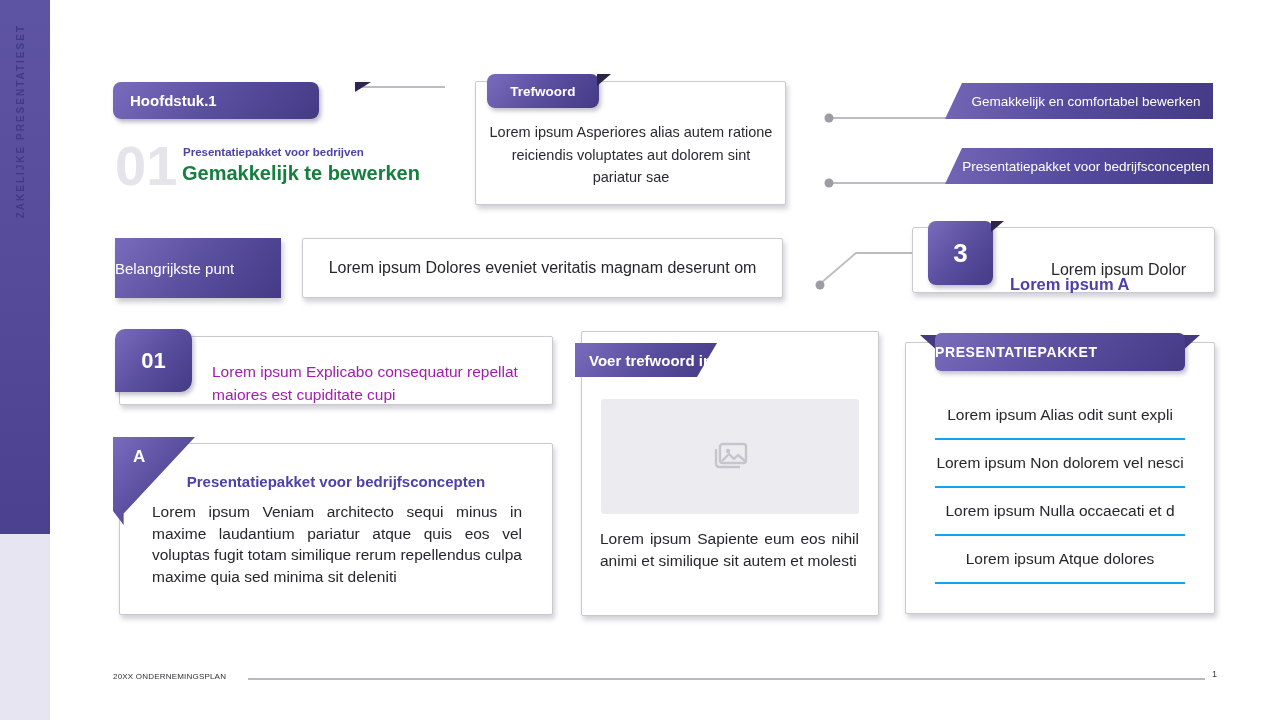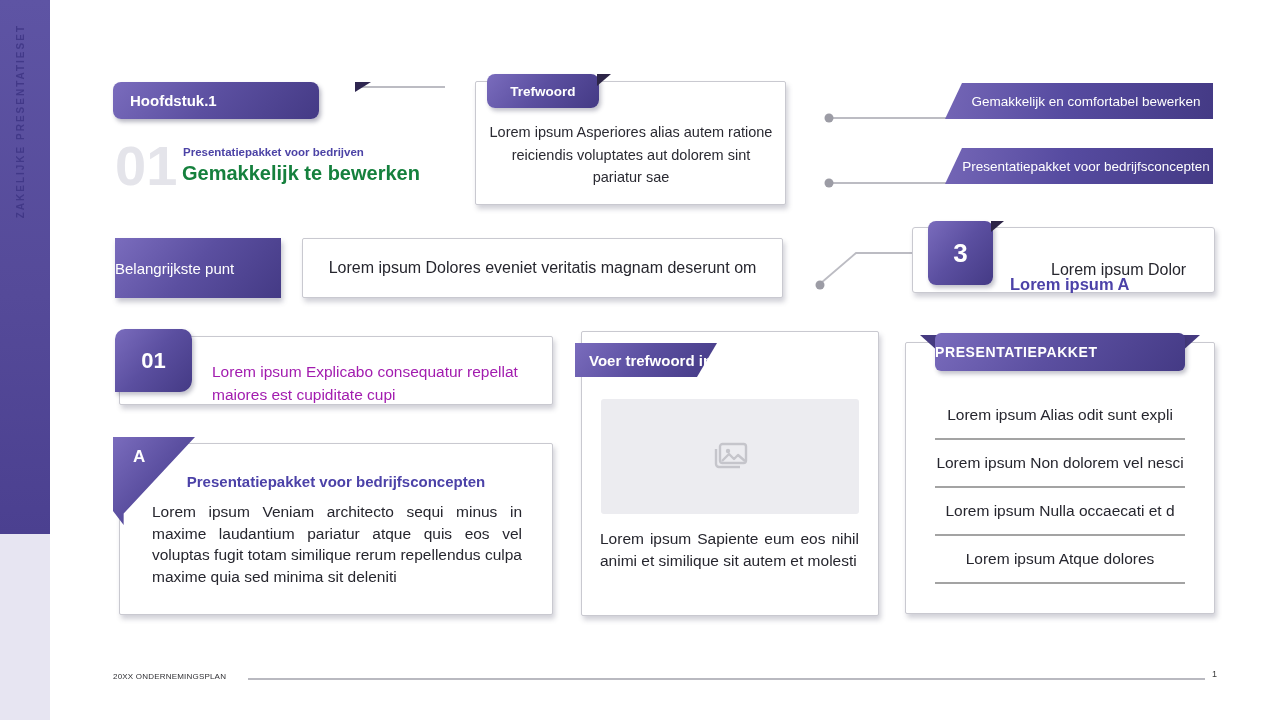--- a/index.html
+++ b/index.html
@@ -99,21 +99,21 @@
   
   .pkg-card { left:905px; top:342px; width:310px; height:272px; }
   .pkg-wing { position:absolute; top:335px; width:20px; height:18px; background:#453a80; z-index:1; }
   .pkg-wing.left { left:920px; clip-path:polygon(0 0, 100% 0, 100% 100%); }
   .pkg-wing.right { left:1180px; clip-path:polygon(0 0, 100% 0, 0 100%); }
   .pkg-ribbon { left:935px; top:333px; width:250px; height:38px; border-radius:6px; z-index:2;
     justify-content:flex-start; font-size:14px; font-weight:700; letter-spacing:.6px;
     box-shadow:2px 3px 4px rgba(50,50,80,.3); }
   .pkg-list { left:935px; top:392px; width:250px; }
   .pkg-item { height:48px; display:flex; align-items:center; justify-content:center;
-    border-bottom:2px solid #a3a3a3; font-size:15.5px; color:#26262e; white-space:nowrap; }
+    border-bottom:2px solid #0ea5e9; font-size:15.5px; color:#26262e; white-space:nowrap; }
 
   
   .footer-left { left:113px; top:672px; font-size:8px; color:#2f2f33; letter-spacing:.2px; }
   .footer-line { left:248px; top:678px; width:957px; border-top:2px solid #b9b9c0; }
   .footer-page { left:1212px; top:669px; font-size:9px; color:#3a3a3a; }
 </style>
 </head>
 <body>
 
 <div class="slide">

